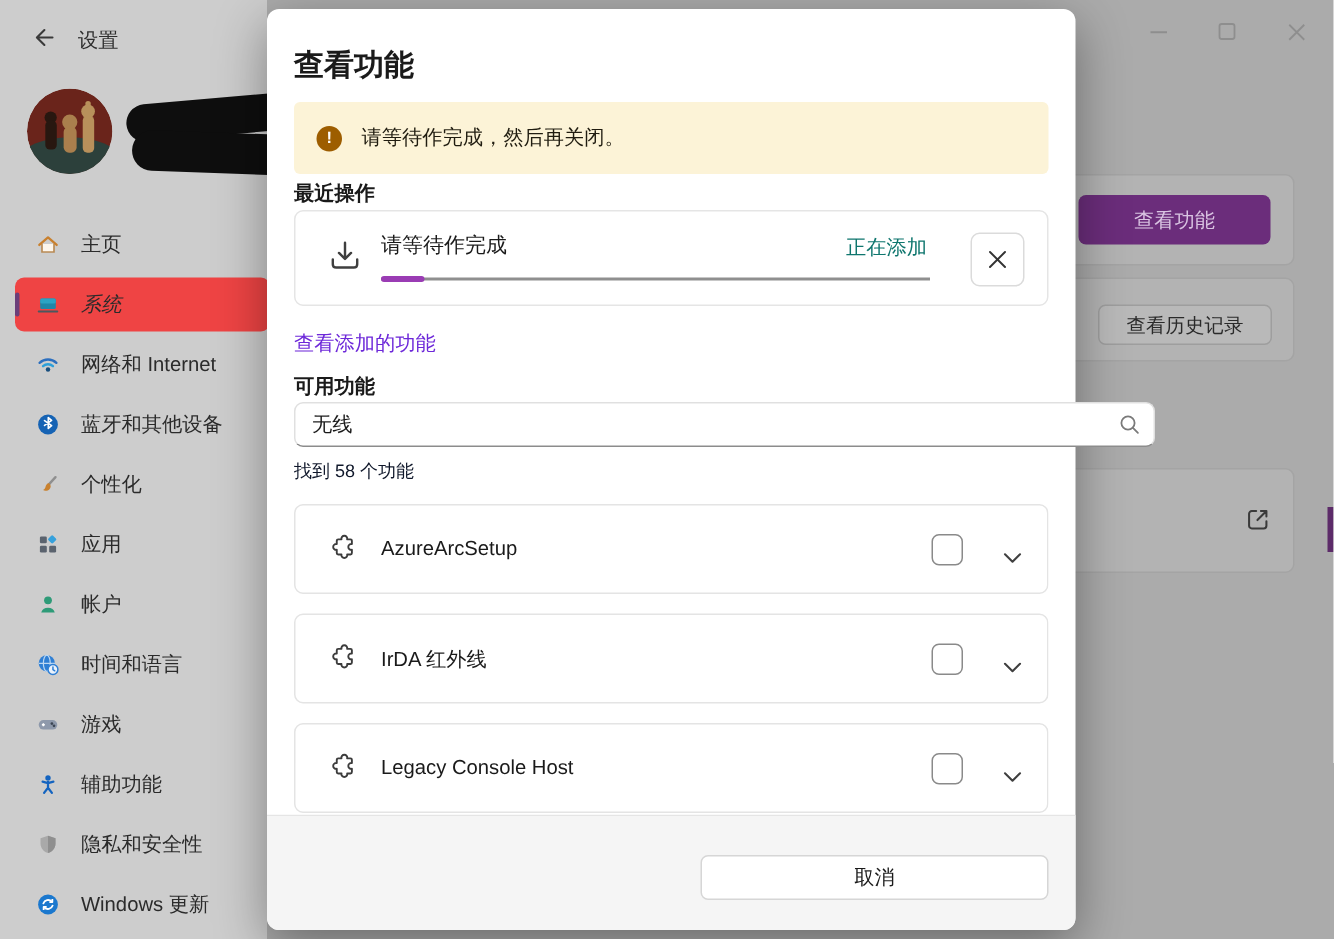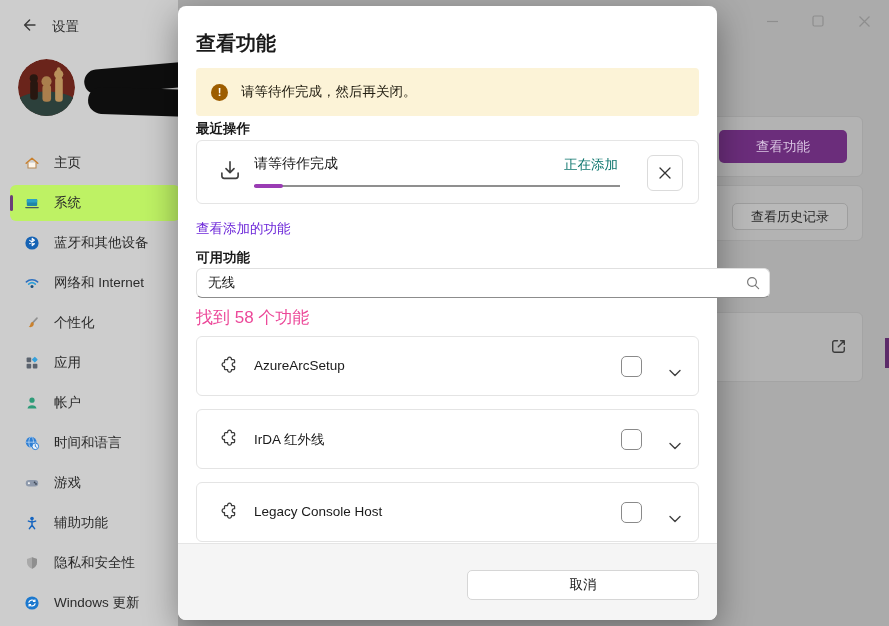--- a/index.html
+++ b/index.html
@@ -12,21 +12,21 @@
   
   .bg-right { position:absolute; left:178px; top:0; right:0; bottom:0; background:#ABABAB; }
   .titlebar-back { position:absolute; left:14px; top:12px; width:30px; height:26px; display:flex; align-items:center; justify-content:center; border-radius:4px; }
   .titlebar-title { position:absolute; left:52px; top:18px; font-size:13.5px; color:#2E2E2E; }
   .avatar { position:absolute; left:18px; top:59px; width:57px; height:57px; border-radius:50%; overflow:hidden; }
   .scribble { position:absolute; background:#0E0E0E; border-radius:14px; }
   .scribble.s1 { left:84px; top:64px; width:152px; height:25px; transform:rotate(-5deg); }
   .scribble.s2 { left:88px; top:89px; width:148px; height:27px; transform:rotate(2deg); }
   .sidebar { position:absolute; left:10px; top:145px; width:170px; }
   .side-item { position:relative; height:36px; margin-bottom:4px; display:flex; align-items:center; gap:14px; padding-left:14px; border-radius:6px; font-size:13.5px; color:#2B2B2B; }
-  .side-item.selected { background:#bef264; }
+  .side-item.selected { background:#ef4444;font-style:italic; }
   .side-item.selected::before { content:""; position:absolute; left:0; top:10px; width:3px; height:16px; border-radius:2px; background:#6B3E79; }
   .side-item svg { flex:0 0 auto; }
   .winctrl { position:absolute; top:6px; right:2px; display:flex; }
   .winctrl .wc { width:46px; height:30px; display:flex; align-items:center; justify-content:center; }
   .bg-card { position:absolute; background:#B3B3B3; border:1px solid #A4A4A4; border-radius:6px; }
   .bg-card.c1 { left:640px; top:116px; width:223px; height:61px; }
   .bg-card.c2 { left:640px; top:185px; width:223px; height:56px; }
   .bg-card.c3 { left:640px; top:312px; width:223px; height:70px; }
   .btn-purple-dim { position:absolute; left:719px; top:130px; width:128px; height:33px; border-radius:5px; background:#6B2D7B; color:#D9C4E2; font-size:13.5px; display:flex; align-items:center; justify-content:center; }
   .btn-history-dim { position:absolute; left:732px; top:203px; width:116px; height:27px; border-radius:5px; background:#B9B9B9; border:1px solid #9E9E9E; color:#2A2A2A; font-size:13px; display:flex; align-items:center; justify-content:center; }
@@ -43,21 +43,21 @@
   .dl-icon { position:absolute; left:20px; top:17px; }
   .recent-name { position:absolute; left:57px; top:14px; font-size:14px; color:#1A1A1A; }
   .recent-status { position:absolute; right:80px; top:15px; font-size:13.5px; color:#0f766e; }
   .prog-track { position:absolute; left:57px; right:78px; top:44px; height:1.6px; background:#8F8F8F; }
   .prog-fill { position:absolute; left:0; top:-1px; height:3.6px; border-radius:2px; background:#9A3CB4; }
   .recent-close { position:absolute; right:15px; top:14px; width:36px; height:36px; border:1px solid #DBDBDB; border-radius:6px; background:#fff; display:flex; align-items:center; justify-content:center; }
   .added-link { position:absolute; left:18px; top:214px; font-size:13.5px; color:#6d28d9; }
   .search-box { position:absolute; left:18px; top:262px; width:574px; height:30px; }
   .search-box input { width:100%; height:100%; border:1px solid #E0E0E0; border-bottom:1px solid #8C8C8C; border-radius:6px; padding:0 34px 0 11px; font-size:13.5px; color:#1A1A1A; font-family:inherit; background:#fff; outline:none; }
   .search-icon { position:absolute; right:9px; top:7px; }
-  .results { position:absolute; left:18px; top:300px; font-size:17px; color:#ec4899; }
+  .results { position:absolute; left:18px; top:300px; font-size:12px; color:#0f172a; }
   .feat-list { position:absolute; left:18px; top:330px; width:503px; height:207px; overflow:hidden; }
   .feat-card { position:relative; height:60px; margin-bottom:13px; border:1px solid #E4E4E4; border-radius:6px; background:#fff; }
   .feat-puzzle { position:absolute; left:21px; top:19px; }
   .feat-name { position:absolute; left:57px; top:21px; font-size:13.5px; color:#1A1A1A;text-align:right; }
   .feat-check { position:absolute; right:56px; top:19px; width:21px; height:21px; border:1px solid #8A8A8A; border-radius:5px; background:#fff; }
   .feat-chevron { position:absolute; right:16px; top:26px; }
   .dlg-footer { position:absolute; left:0; right:0; bottom:0; height:77px; background:#F5F5F5; border-top:1px solid #E5E5E5; border-radius:0 0 8px 8px; }
   .cancel-btn { position:absolute; right:18px; top:26px; width:232px; height:30px; background:#FFFFFF; border:1px solid #D6D6D6; border-radius:5px; font-size:13.5px; color:#1A1A1A; display:flex; align-items:center; justify-content:center; }
 </style>
 </head>
@@ -117,32 +117,32 @@
   <div class="side-item selected">
     <svg width="16" height="16" viewBox="0 0 16 16">
       <rect x="2.8" y="4" width="10.4" height="7" rx="1" fill="#1F86A8"></rect>
       <rect x="2.8" y="4" width="10.4" height="3.4" rx="1" fill="#2BA3C4"></rect>
       <path d="M1.8 12.6h12.4" stroke="#49585F" stroke-width="1.3" stroke-linecap="round"></path>
     </svg>
     <span>系统</span>
   </div>
   <div class="side-item">
     <svg width="16" height="16" viewBox="0 0 16 16">
-      <circle cx="8" cy="8" r="6.6" fill="#1663B4"></circle>
-      <path d="M5.7 5.4 10.4 8.8 8.2 10.6 8.2 3.4 10.4 5.2 5.7 8.6" fill="none" stroke="#fff" stroke-width="1.1" stroke-linejoin="round" stroke-linecap="round"></path>
-    </svg>
-    <span>蓝牙和其他设备</span>
-  </div>
-  <div class="side-item">
-    <svg width="16" height="16" viewBox="0 0 16 16">
       <path d="M2.4 6.9a8.2 8.2 0 0 1 11.2 0" fill="none" stroke="#2C6FBF" stroke-width="1.6" stroke-linecap="round"></path>
       <path d="M4.7 9.1a5 5 0 0 1 6.6 0" fill="none" stroke="#2C9FD9" stroke-width="1.6" stroke-linecap="round"></path>
       <circle cx="8" cy="11.4" r="1.5" fill="#174E7E"></circle>
     </svg>
     <span>网络和 Internet</span>
+  </div>
+  <div class="side-item">
+    <svg width="16" height="16" viewBox="0 0 16 16">
+      <circle cx="8" cy="8" r="6.6" fill="#1663B4"></circle>
+      <path d="M5.7 5.4 10.4 8.8 8.2 10.6 8.2 3.4 10.4 5.2 5.7 8.6" fill="none" stroke="#fff" stroke-width="1.1" stroke-linejoin="round" stroke-linecap="round"></path>
+    </svg>
+    <span>蓝牙和其他设备</span>
   </div>
   <div class="side-item">
     <svg width="16" height="16" viewBox="0 0 16 16">
       <path d="M13 3.1 8.6 7.9" stroke="#8F8F8F" stroke-width="1.6" stroke-linecap="round"></path>
       <path d="M8.9 7.3c1.2.9 1.2 2.7.1 3.8-1 1-3 1.4-4.3.6 1.4-.6 1.5-1.6 1.8-2.7.3-1 1.3-2.4 2.4-1.7z" fill="#C9812E"></path>
     </svg>
     <span>个性化</span>
   </div>
   <div class="side-item">
     <svg width="16" height="16" viewBox="0 0 16 16">

